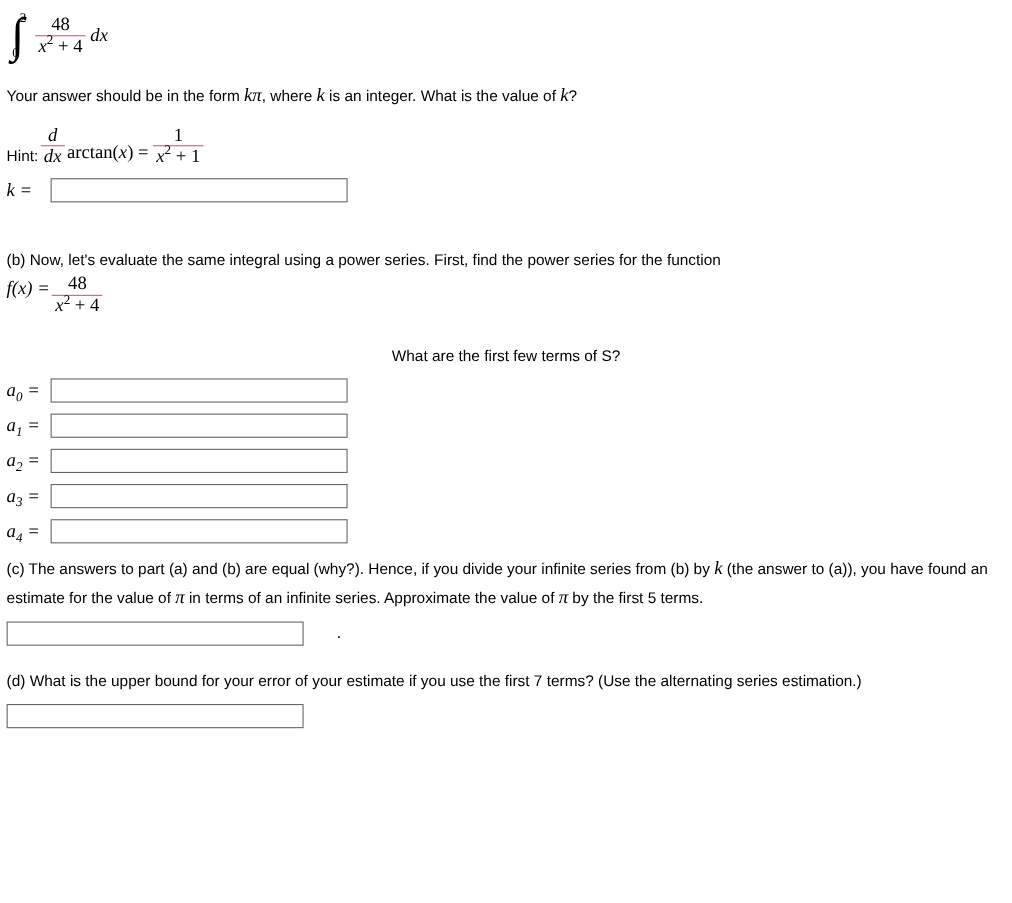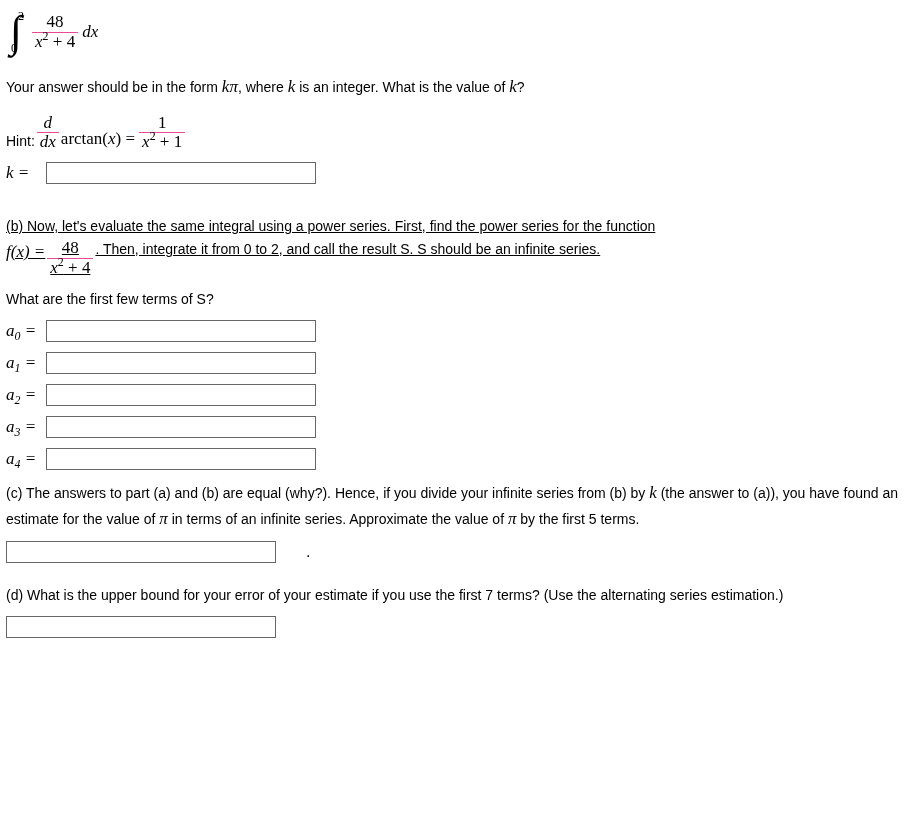--- a/index.html
+++ b/index.html
@@ -128,33 +128,32 @@
     <span class="num math">1</span>
     <span class="den math"><span class="mathit">x</span><sup>2</sup><span> + 1</span></span>
   </span>
 </div>
 
 <div class="inputwrap">
   <span class="mathit inputlabel">k = </span>
   <input type="text" class="inputbox" style="">
 </div>
 
-<div class="row" style="margin-top:32px;text-decoration:underline;">
+<div class="row" style="margin-top:42px;">
   <div>(b) Now, let's evaluate the same integral using a power series. First, find the power series for the function</div>
   <div style="display:flex;align-items:flex-start;margin-top:2px;">
     <span class="mathit">f(x) = </span>
     <span class="frac" style="margin-left:2px;">
       <span class="num math">48</span>
       <span class="den math"><span class="mathit">x</span><sup>2</sup><span> + 4</span></span>
     </span>
-    <span style="margin-left:2px;">. Then, integrate it from 0 to 2, and call the result S. S should be an infinite series.</span>
   </div>
 </div>
 
-<div class="row" style="margin-top:12px;">What are the first few terms of S?</div>
+<div class="row" style="margin-top:26px;text-align:center;">What are the first few terms of S?</div>
 
 <div class="inputwrap">
   <span class="mathit inputlabel"><span>a</span><sub>0</sub><span> = </span></span>
   <input type="text" class="inputbox" style="">
 </div>
 <div class="inputwrap">
   <span class="mathit inputlabel"><span>a</span><sub>1</sub><span> = </span></span>
   <input type="text" class="inputbox" style="">
 </div>
 <div class="inputwrap">

